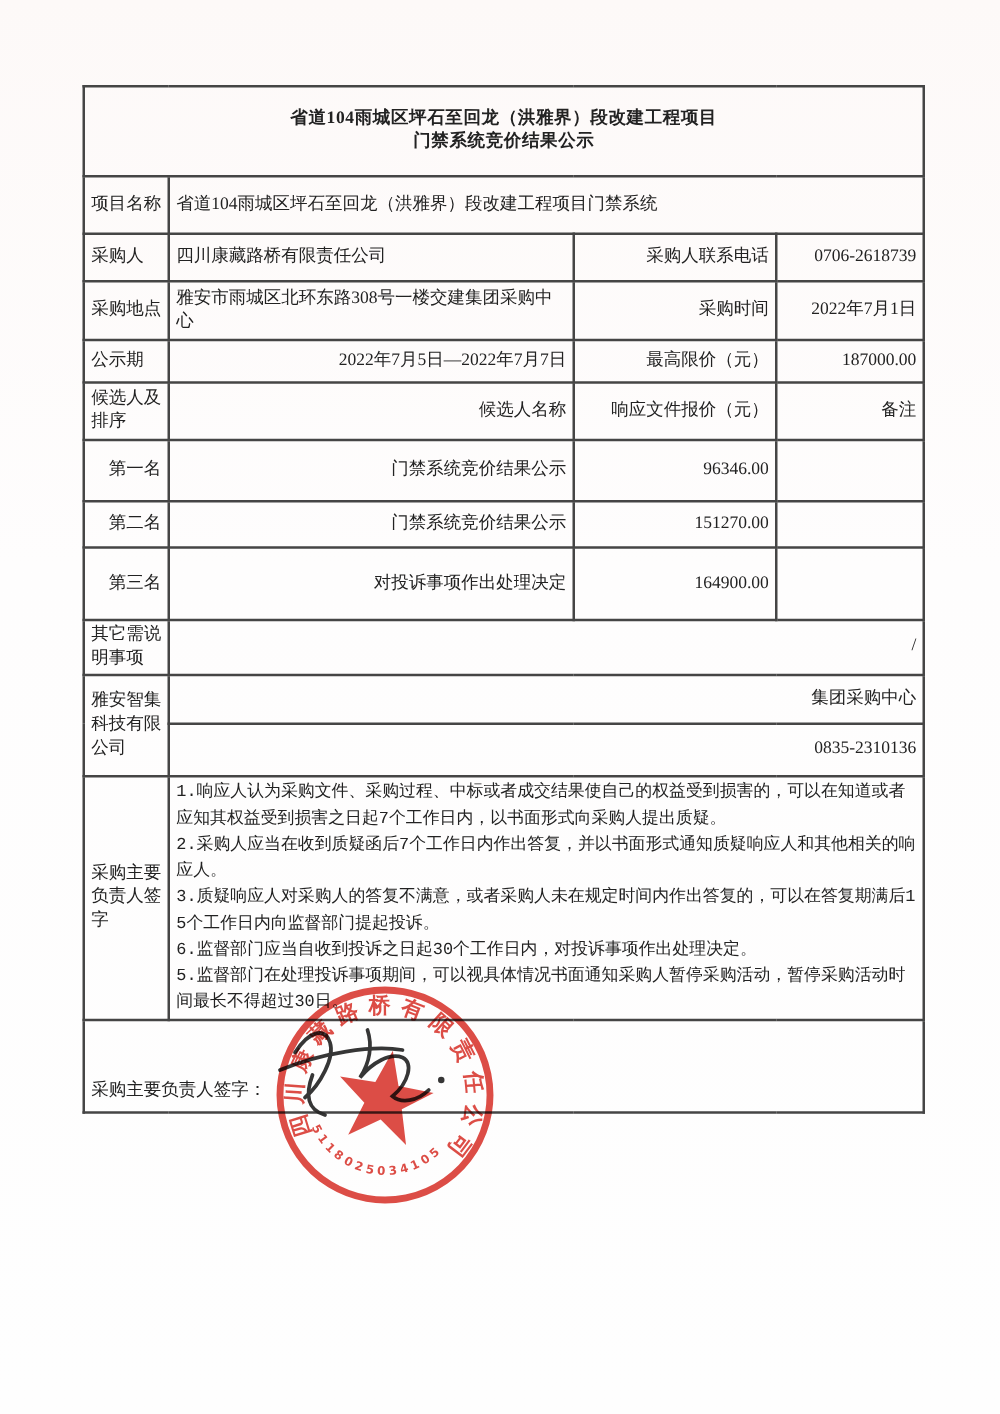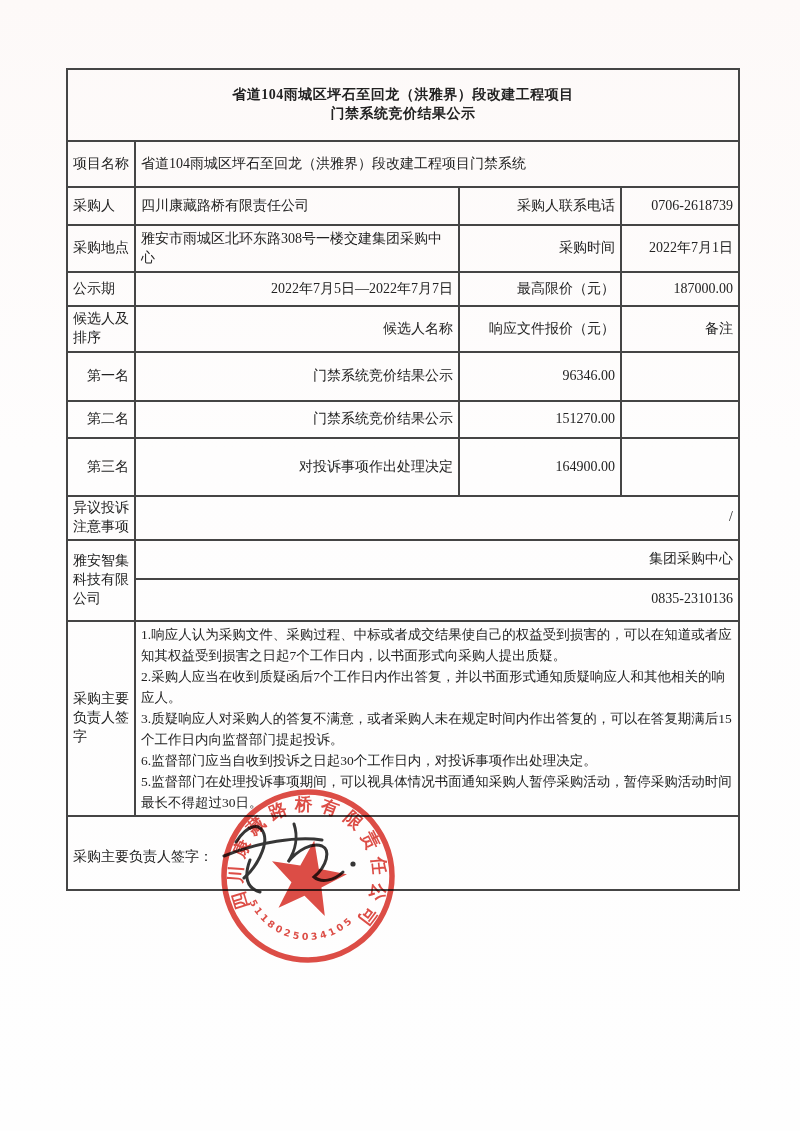--- a/index.html
+++ b/index.html
@@ -22,24 +22,24 @@
     vertical-align:middle;
     word-break:break-all;
   }
   .r1{height:72px}.r2{height:46px}.r3{height:38px}.r4{height:47px}
   .r5{height:34px}.r6{height:46px}.r7{height:49px}.r8{height:37px}
   .r9{height:58px}.r10{height:38px}.r11{height:39px}.r12{height:42px}
   .r13{height:194px}.r14{height:74px}
   .title-cell{text-align:center;font-weight:bold;font-size:20px;line-height:1.6;letter-spacing:.5px;}
   .center{text-align:right;}
   .lbl{padding:2px 3px;}
-  .objection-cell{padding:4px 8px 4px 8px;vertical-align:middle;}
+  .objection-cell{padding:4px 8px 4px 8px;vertical-align:middle;font-family:Liberation Mono, monospace;}
   .obj-line{font-size:13.5px;line-height:1.56;text-align:left;}
   .sig-cell{font-size:15.5px;padding-left:8px;vertical-align:middle;}
-  .sig-label{position:relative;top:4px;}
+  .sig-label{position:relative;top:20px;}
   .overlay-svg{position:absolute;left:180px;top:780px;width:260px;height:200px;pointer-events:none;}
   .stamp{mix-blend-mode:multiply;opacity:.88;}
 </style>
 </head>
 <body>
 
 <table class="doc-table">
   <colgroup>
     <col style="width:68px">
       <col style="width:324px">
@@ -103,21 +103,21 @@
   </tr>
 
   <tr class="r9">
     <td class="center">第三名</td>
     <td class="center">对投诉事项作出处理决定</td>
     <td class="center">164900.00</td>
     <td class="center"></td>
   </tr>
 
   <tr class="r10">
-    <td class="lbl">异议投诉注意事项</td>
+    <td class="lbl">其它需说明事项</td>
     <td colspan="3" class="center">/</td>
   </tr>
 
   <tr class="r11">
     <td rowspan="2" class="lbl">雅安智集科技有限公司</td>
     <td colspan="3" class="center">集团采购中心</td>
   </tr>
   <tr class="r12">
     <td colspan="3" class="center">0835-2310136</td>
   </tr>

